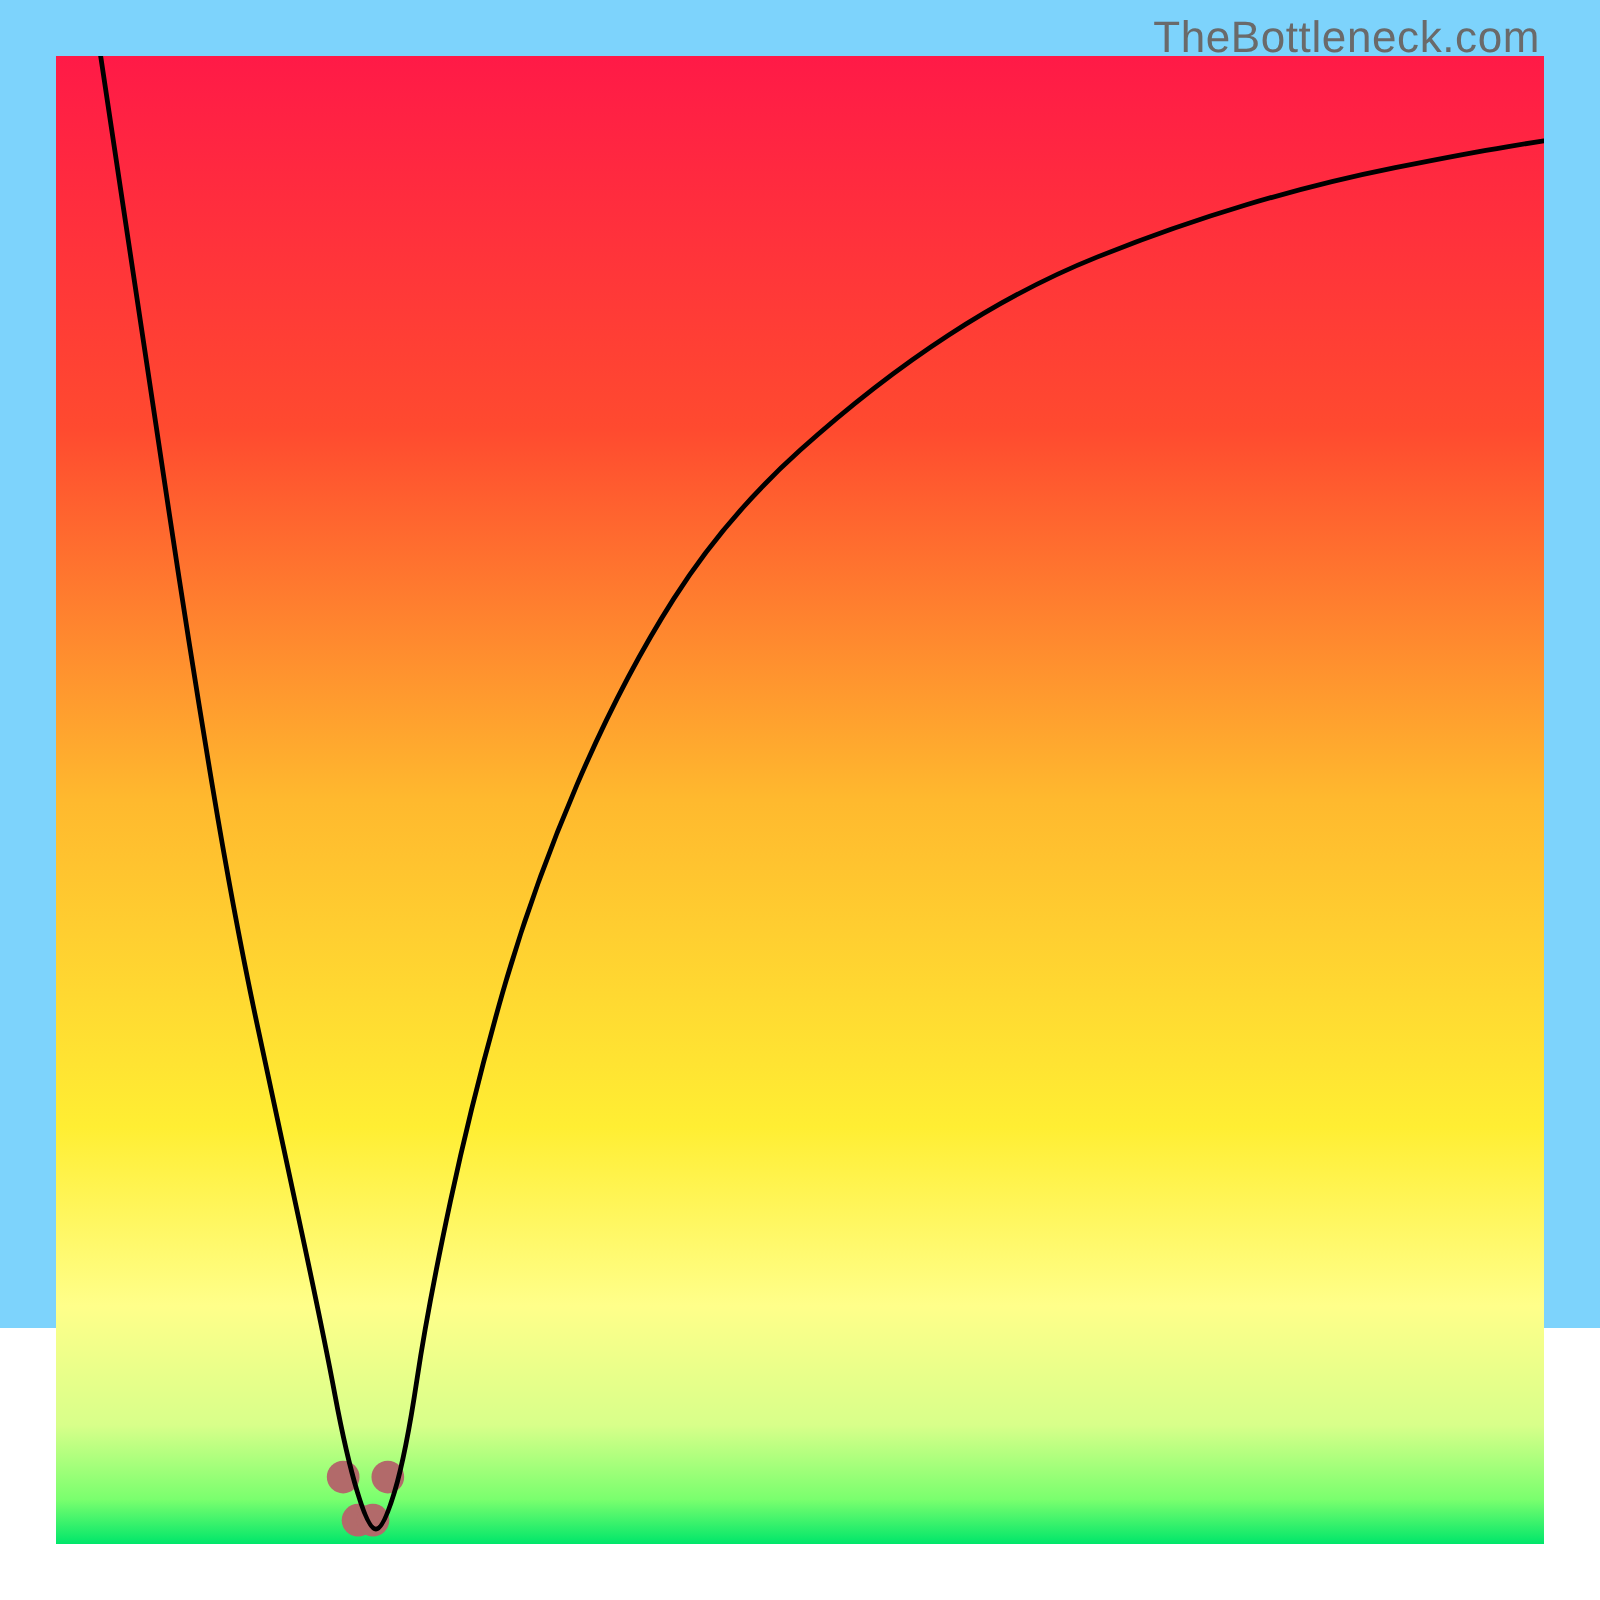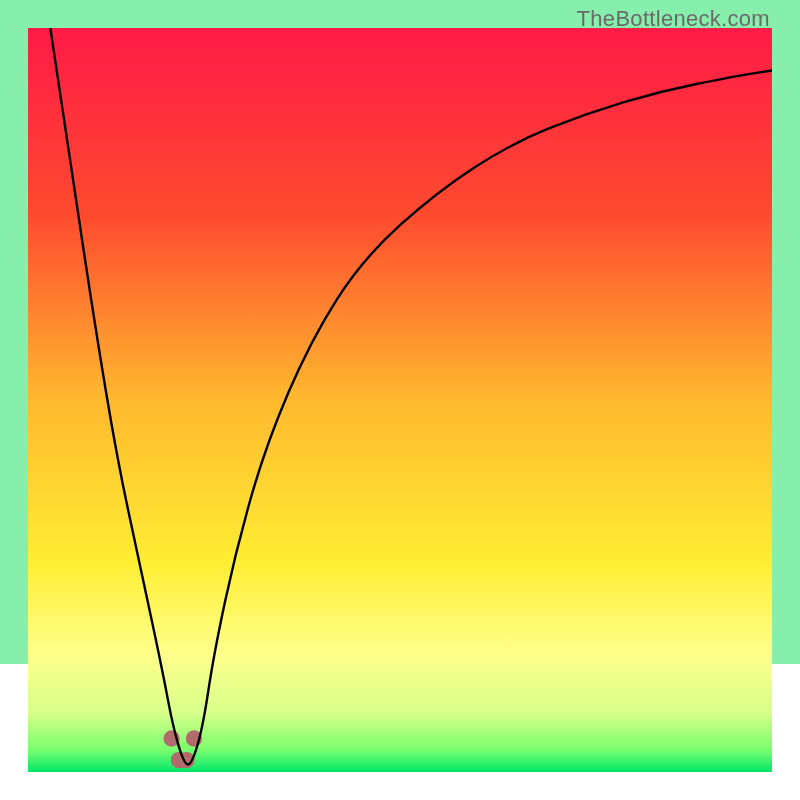--- a/index.html
+++ b/index.html
@@ -6,21 +6,21 @@
     margin: 0;
     padding: 0;
     width: 800px;
     height: 800px;
     overflow: hidden;
     font-family: Arial, Helvetica, sans-serif;
   }
   .frame {
     width: 800px;
     height: 664px;
-    background: #86efac;
+    background: #7dd3fc;
     position: relative;
   }
   .plot-area {
     position: absolute;
     left: 28px;
     top: 28px;
     width: 744px;
     height: 744px;
   }
   .watermark {

